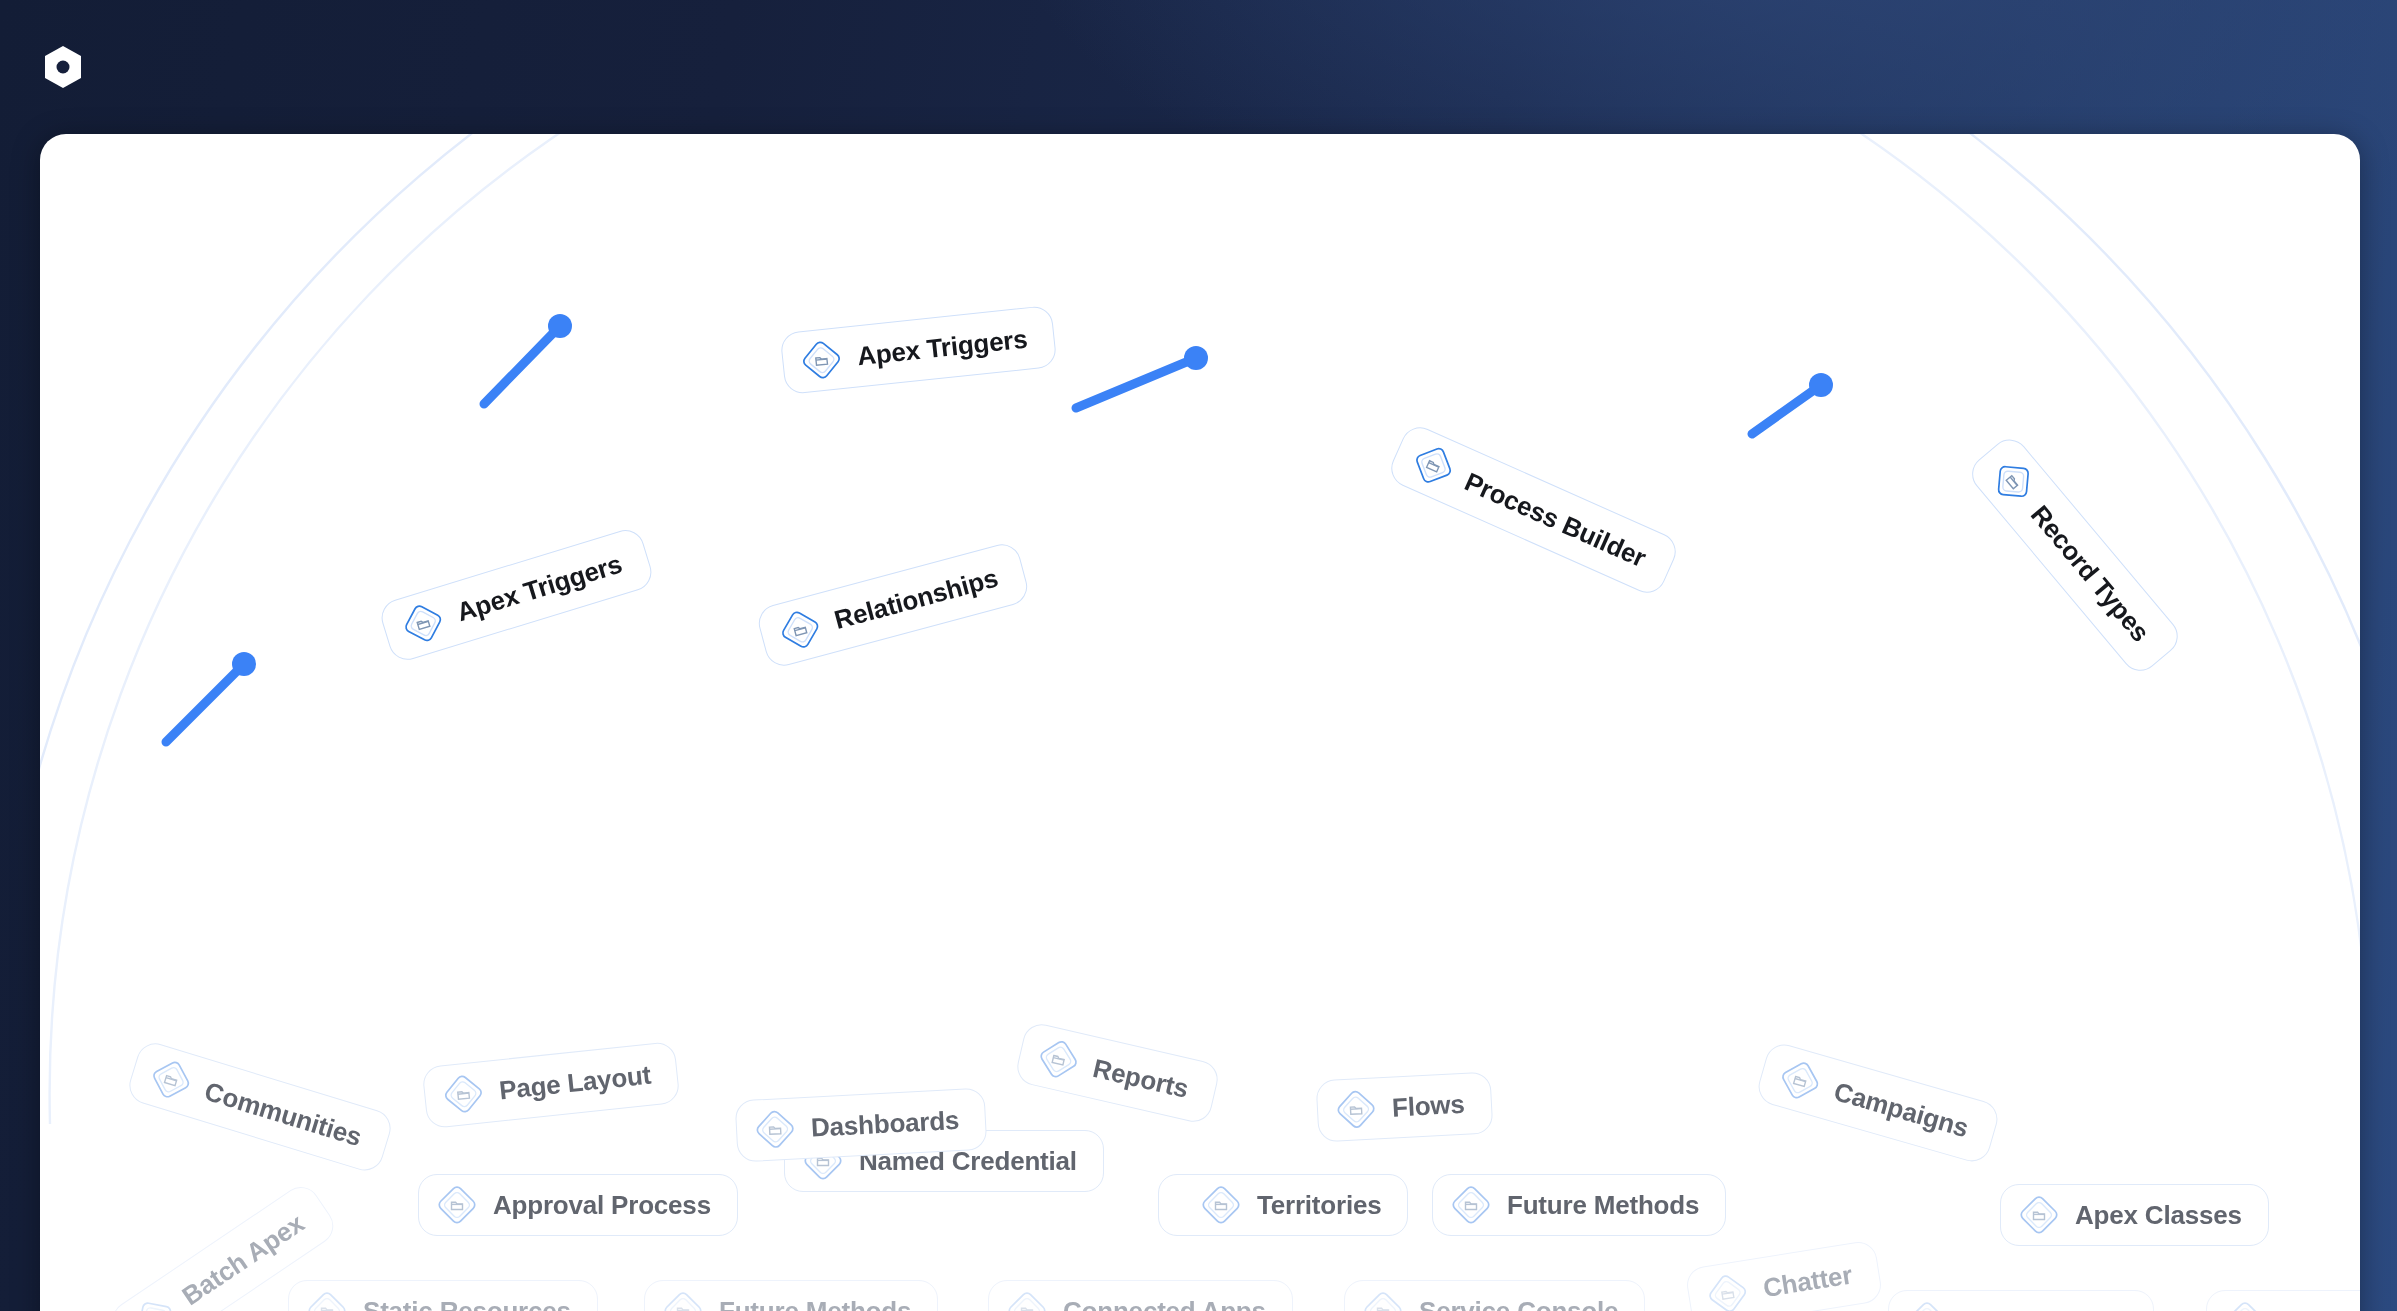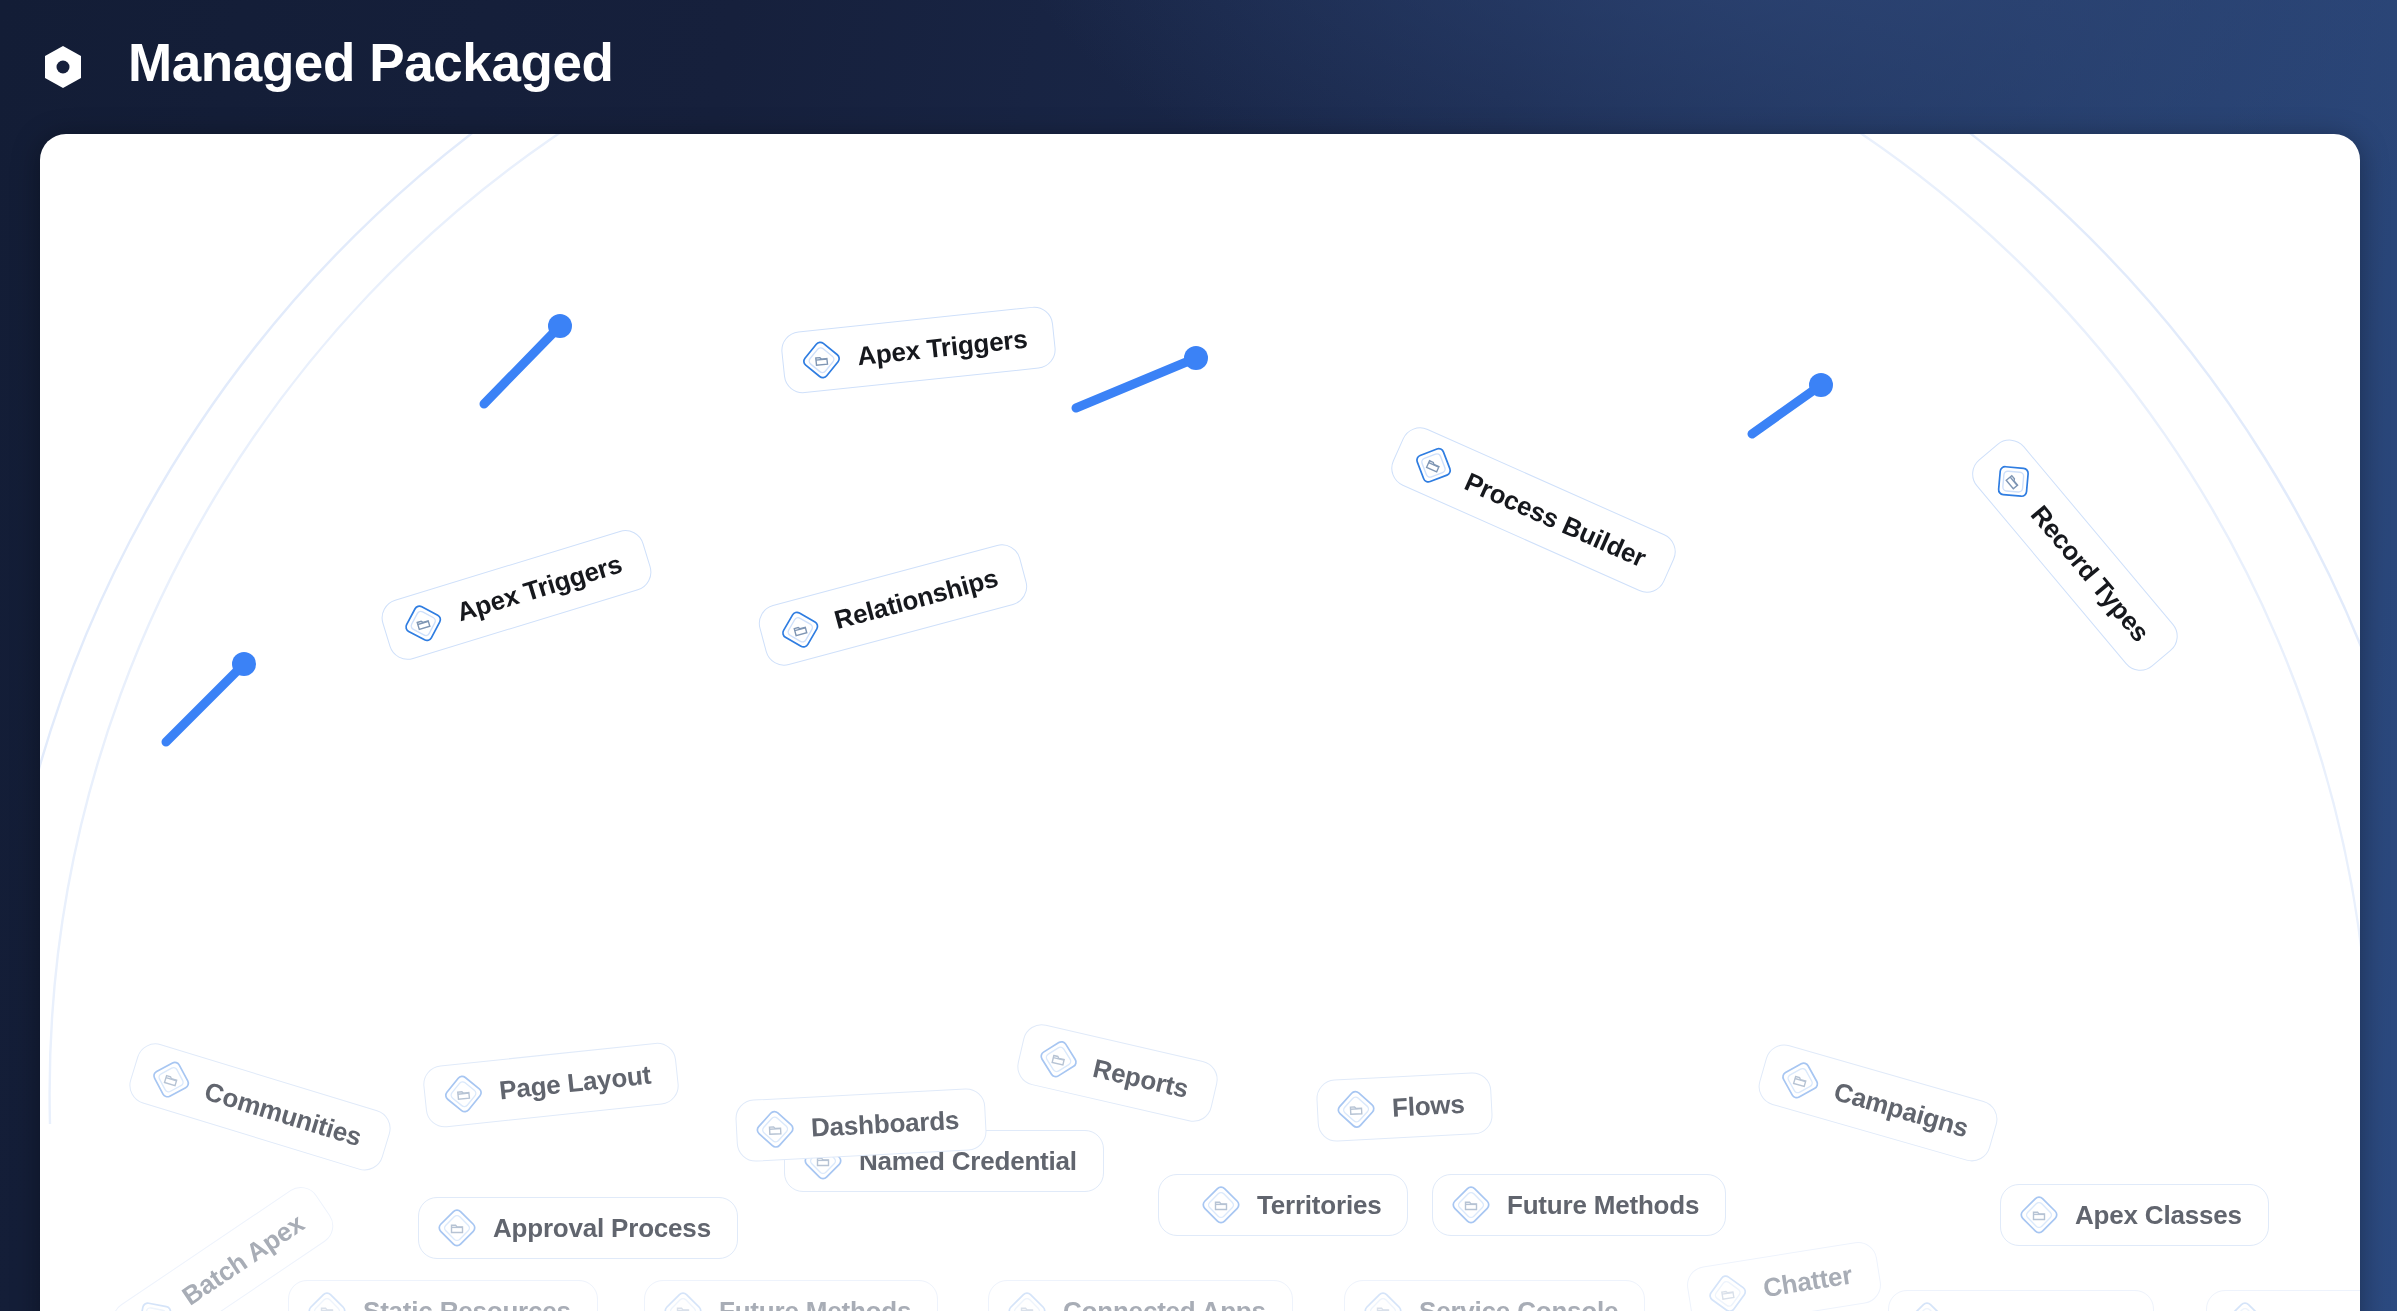--- a/index.html
+++ b/index.html
@@ -63,21 +63,20 @@
 <div id="root">
   <div class="backdrop"></div>
 
   <div class="header">
     <span class="brand-badge">
       <svg viewBox="0 0 46 46" xmlns="http://www.w3.org/2000/svg">
         <path d="M23 2 L41 12 L41 34 L23 44 L5 34 L5 12 Z" fill="#ffffff"></path>
         <circle cx="23" cy="23" r="6.5" fill="#16203c"></circle>
       </svg>
     </span>
-    <div class="app-title">Managed Packaged</div>
   </div>
 
   <div class="stage">
     <svg class="stage-svg" viewBox="0 0 2320 1260" preserveAspectRatio="none">
       <g fill="none" stroke="#e2ebfb" stroke-width="2.4">
         <path d="M -30 760 A 1230 1230 0 0 1 2380 700"></path>
       </g>
       <g fill="none" stroke="#e9f0fc" stroke-width="2.4">
         <path d="M 10 990 A 1100 1100 0 0 1 2330 930"></path>
       </g>
@@ -193,21 +192,21 @@
      <rect x="22" y="2" width="28" height="28" rx="5" transform="rotate(45 22 2)" fill="#ffffff" stroke="#d5e4f9" stroke-width="1.7"></rect>
      <rect x="22" y="8" width="19.8" height="19.8" rx="4" transform="rotate(45 22 8)" fill="#ffffff" stroke="#eef4fc" stroke-width="1.4"></rect>
      <g stroke="#d9e0ea" stroke-width="1.4" fill="none">
        <path d="M16.5 19.3 h4.1 l1.4 1.6 h5.5 v5.6 h-11 z"></path>
        <path d="M16.5 21.4 h11"></path>
      </g>
    </svg>
           </span>
           <span class="lbl">Private Groups</span>
         </div>
-        <div class="card t1" style="left: 378px; top: 1040px; transform: rotate(0deg); margin-top: 23px;">
+        <div class="card t1" style="left: 378px; top: 1040px; transform: rotate(0deg);">
           <span class="dia">
             <svg viewBox="0 0 44 44" xmlns="http://www.w3.org/2000/svg">
      <rect x="22" y="2" width="28" height="28" rx="5" transform="rotate(45 22 2)" fill="#ffffff" stroke="#a7c6f2" stroke-width="1.7"></rect>
      <rect x="22" y="8" width="19.8" height="19.8" rx="4" transform="rotate(45 22 8)" fill="#ffffff" stroke="#dbe9fb" stroke-width="1.4"></rect>
      <g stroke="#b6c3d4" stroke-width="1.4" fill="none">
        <path d="M16.5 19.3 h4.1 l1.4 1.6 h5.5 v5.6 h-11 z"></path>
        <path d="M16.5 21.4 h11"></path>
      </g>
    </svg>
           </span>

